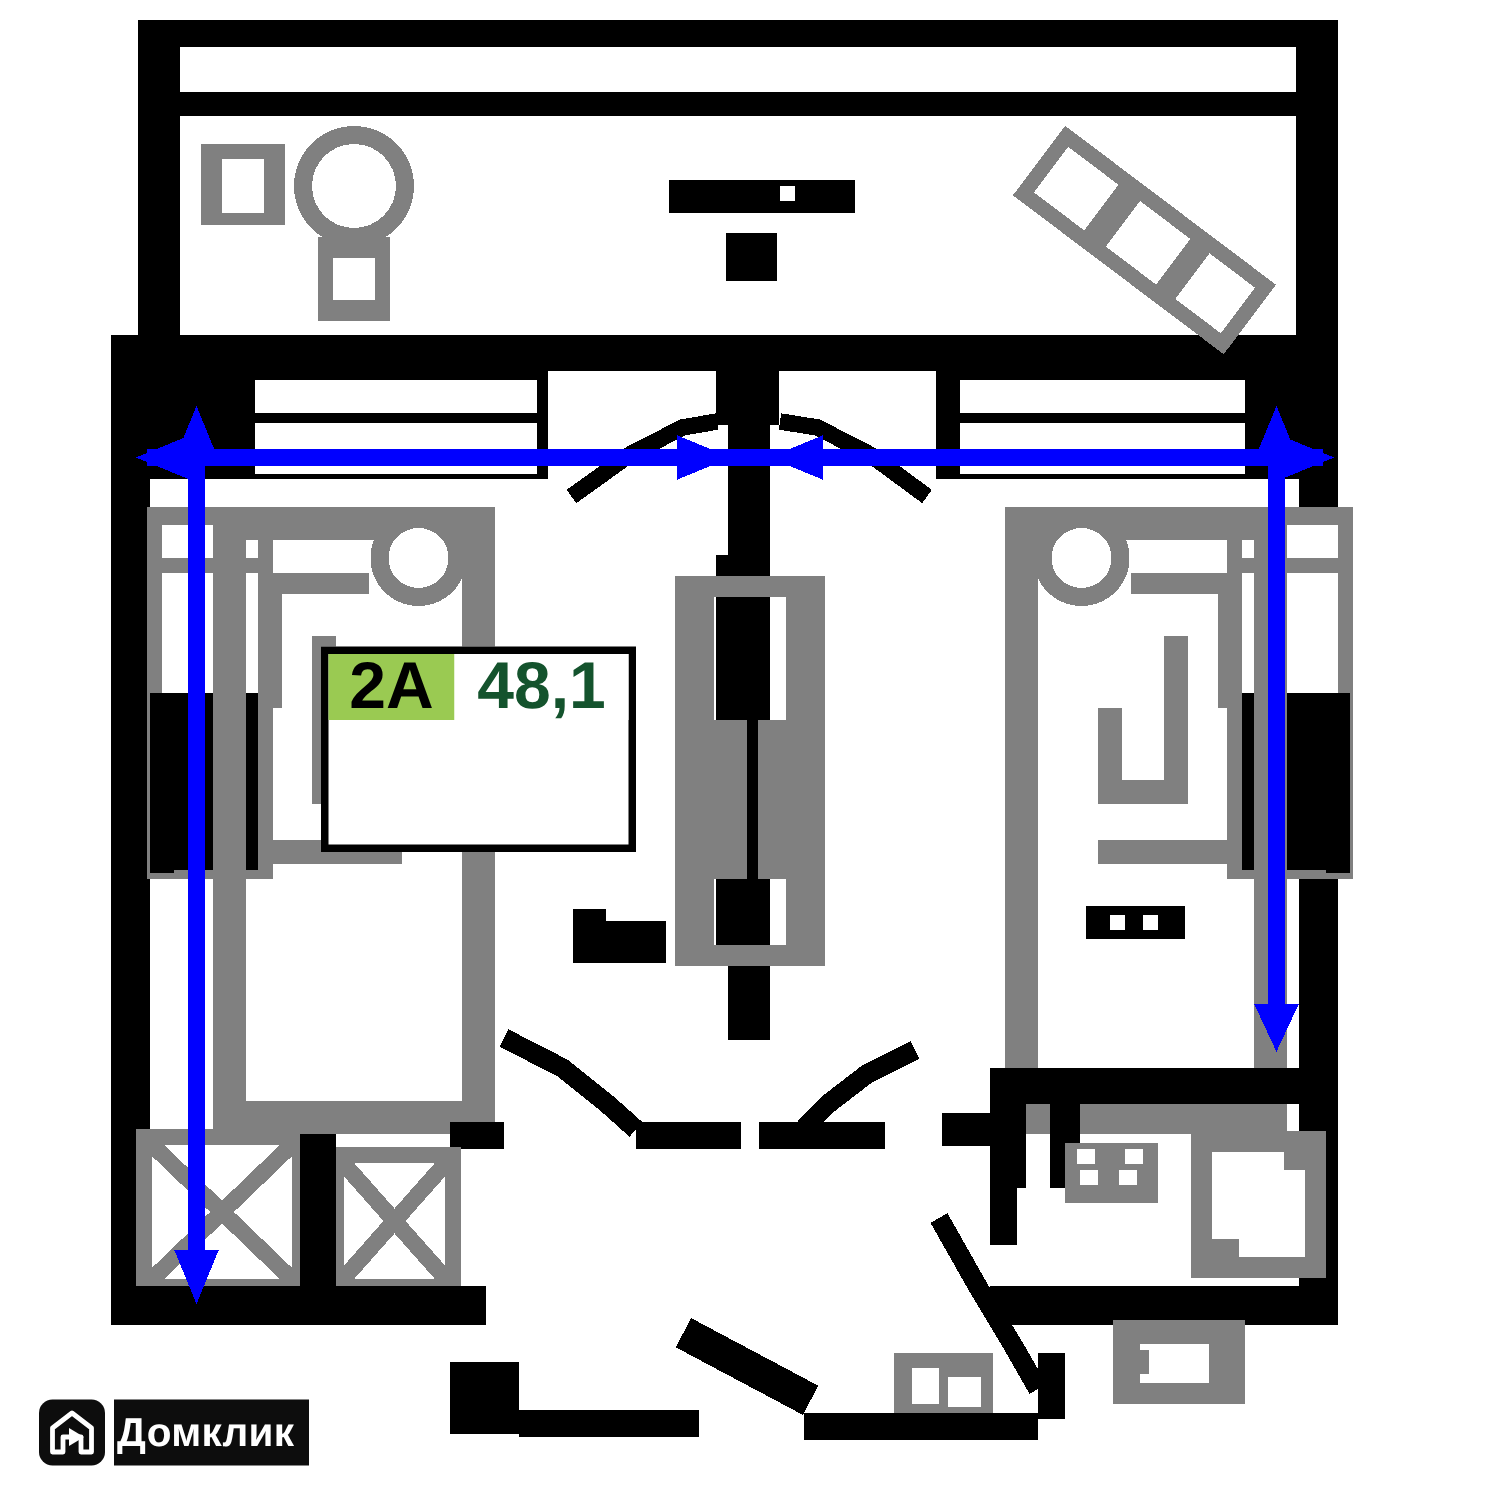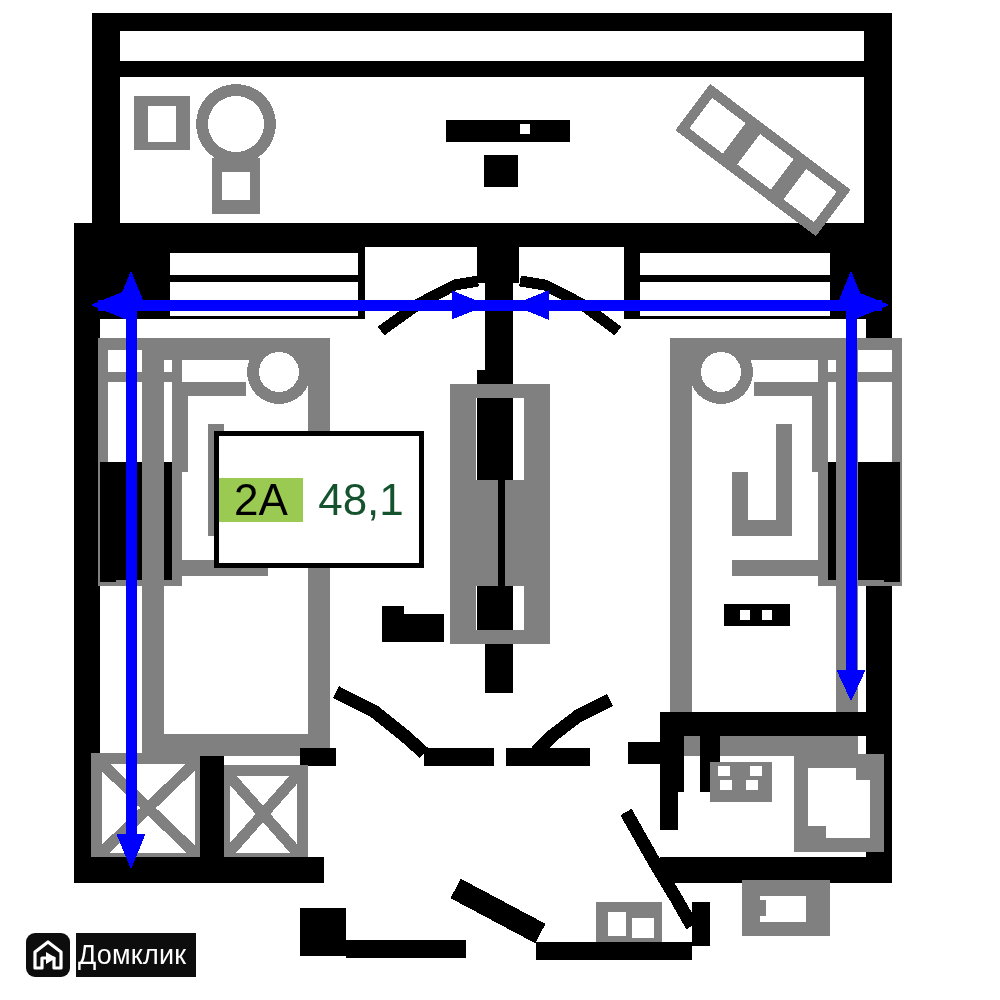--- a/index.html
+++ b/index.html
@@ -32,22 +32,23 @@
   .area-label {
     position: absolute;
     left: 214px;
     top: 431px;
     width: 210px;
     height: 137px;
     box-sizing: border-box;
     border: 5px solid #000000;
     background: #ffffff;
     display: flex;
-    align-items: center;
+    align-items: flex-start;
     z-index: 40;
+    font-weight: bold;
   }
   .area-label .code {
     width: 42%;
     background: #9ACA52;
     display: flex;
     align-items: center;
     justify-content: center;
     font-size: 44px;
     color: #000000;
     line-height: 1;
@@ -83,21 +84,21 @@
     justify-content: center;
   }
   .watermark .wordmark {
     background: #0d0d0d;
     color: #ffffff;
     height: 44px;
     display: flex;
     align-items: center;
     padding: 0 10px 0 2px;
     font-size: 27px;
-    font-weight: normal;
+    font-weight: bold;
     letter-spacing: 0.2px;
     line-height: 1;
   }
 </style>
 </head>
 <body>
 
 <div id="plan-root">
 
   <svg class="plan" viewBox="0 0 1000 1000">

